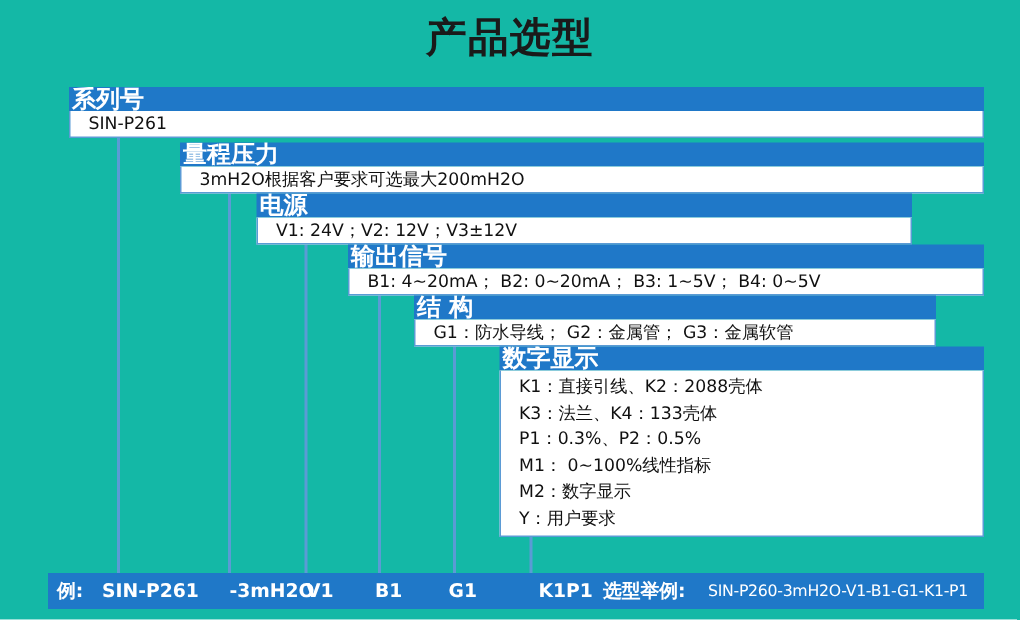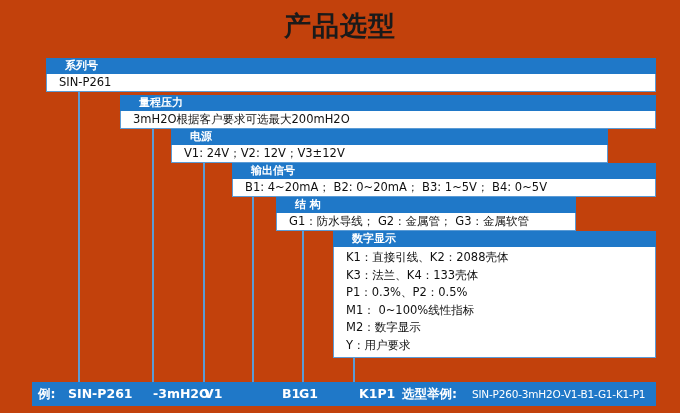--- a/index.html
+++ b/index.html
@@ -3,21 +3,21 @@
 <meta charset="utf-8">
 <style>
   * { box-sizing: border-box; margin: 0; padding: 0; }
   html, body {
     width: 680px;
     height: 413px;
     background: #ffffff;
     font-family: "DejaVu Sans", "Liberation Sans", sans-serif;
     overflow: hidden;
   }
-  #root { position: relative; width: 680px; height: 413px; background:#c2410c; }
+  #root { position: relative; width: 680px; height: 413px; background:#14b8a6; }
 
   #page-title {
     position: absolute;
     top: 8px; left: 0; right: 0;
     text-align: center;
     font-size: 27px;
     font-weight: 700;
     color: #1a1a1a;
     letter-spacing: 1px;
     line-height: 36px;
@@ -29,24 +29,24 @@
     width: 2px;
     background: #5b9bd5;
   }
 
   
   .sel-box { position: absolute; }
   .sel-header {
     background: #1f78c8;
     color: #ffffff;
     font-weight: 700;
-    font-size: 11px;
+    font-size: 16px;
     line-height: 16px;
     height: 16px;
-    padding-left: 19px;
+    padding-left: 2px;
     white-space: nowrap;
     overflow: hidden;
   }
   .sel-body {
     background: #ffffff;
     border: 1px solid #5b9bd5;
     border-top: none;
     color: #101010;
     font-size: 11.5px;
     line-height: 17px;
@@ -112,21 +112,21 @@
   <div class="sel-box" style="left:171px; top:129px; width:437px;">
     <div class="sel-header">电源</div>
     <div class="sel-body">V1: 24V；V2: 12V；V3±12V</div>
   </div>
 
   <div class="sel-box" style="left:232px; top:163px; width:424px;">
     <div class="sel-header">输出信号</div>
     <div class="sel-body">B1: 4~20mA；  B2: 0~20mA；  B3: 1~5V；  B4: 0~5V</div>
   </div>
 
-  <div class="sel-box" style="left:276px; top:197px; width:300px;">
+  <div class="sel-box" style="left:276px; top:197px; width:348px;">
     <div class="sel-header">结  构</div>
     <div class="sel-body">G1：防水导线；  G2：金属管；  G3：金属软管</div>
   </div>
 
   <div class="sel-box" style="left:333px; top:231px; width:323px;">
     <div class="sel-header">数字显示</div>
     <div class="sel-body multi">
       <span class="ln">K1：直接引线、K2：2088壳体</span>
       <span class="ln">K3：法兰、K4：133壳体</span>
       <span class="ln">P1：0.3%、P2：0.5%</span>
@@ -134,20 +134,20 @@
       <span class="ln">M2：数字显示</span>
       <span class="ln">Y：用户要求</span>
     </div>
   </div>
 
   <div id="bottom-bar">
     <span class="seg" style="left:6px;">例:</span>
     <span class="seg" style="left:36px;">SIN-P261</span>
     <span class="seg" style="left:97px;margin-left:24px;">-3mH2O</span>
     <span class="seg" style="left:172px;">V1</span>
-    <span class="seg" style="left:218px;margin-left:32px;">B1</span>
+    <span class="seg" style="left:218px;">B1</span>
     <span class="seg" style="left:267px;">G1</span>
     <span class="seg" style="left:311px;margin-left:16px;">K1P1</span>
     <span class="seg" style="left:370px;">选型举例:</span>
     <span class="seg thin" style="left:440px;">SIN-P260-3mH2O-V1-B1-G1-K1-P1</span>
   </div>
 
 </div>
 
 </body></html>

